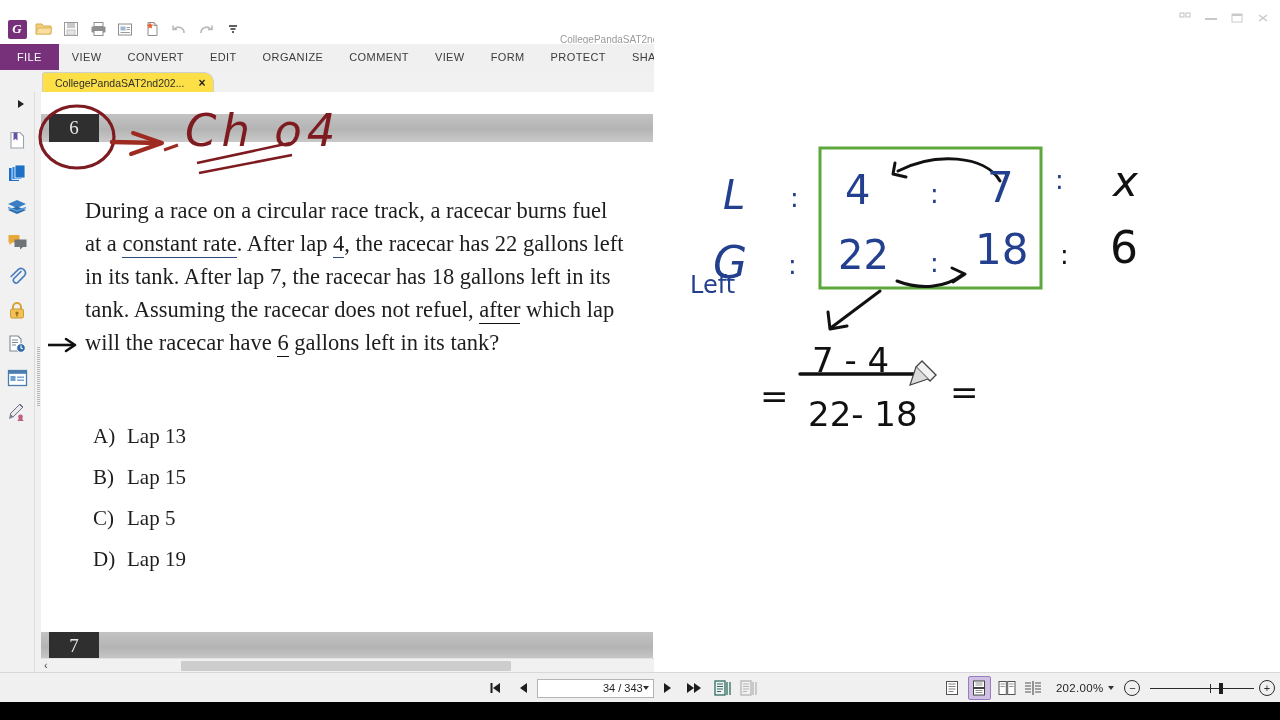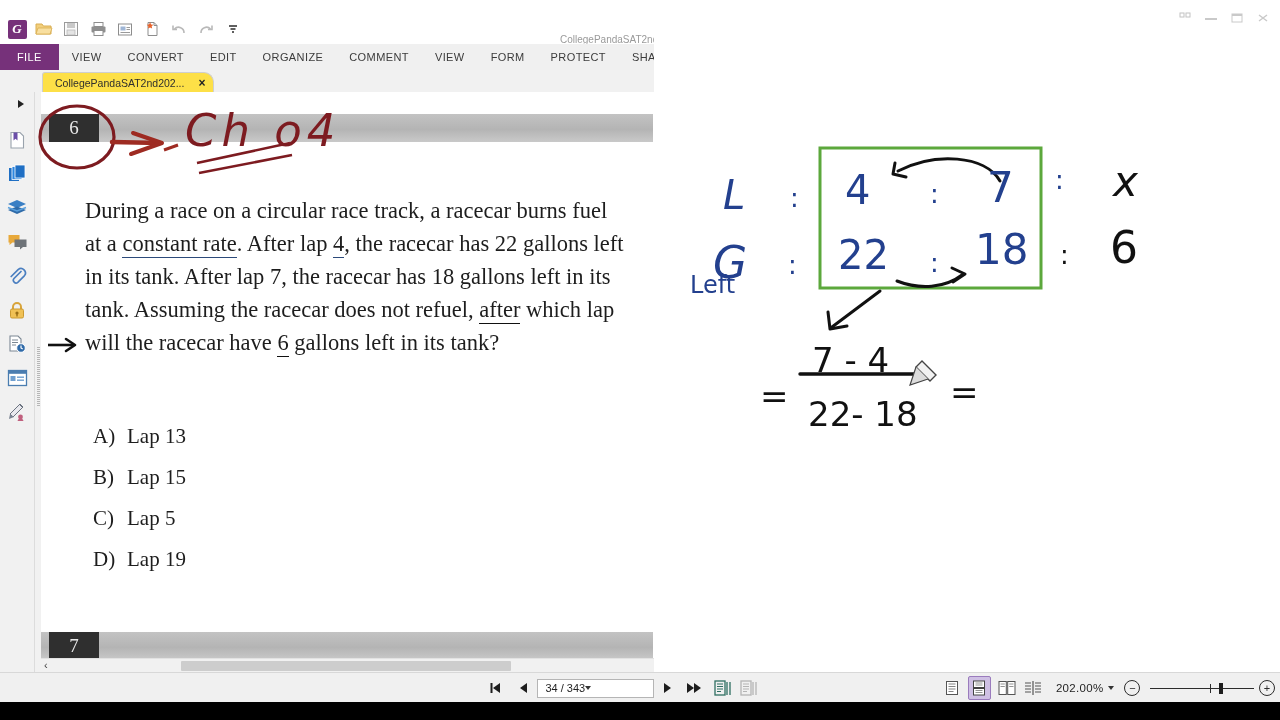--- a/index.html
+++ b/index.html
@@ -144,21 +144,21 @@
     position: absolute; left: 0; top: 672px; width: 1280px; height: 30px;
     background: #f0f0f0; border-top: 1px solid #d8d8d8;
     display: flex; align-items: center;
   }
   .sb-btn {
     height: 22px; min-width: 20px; display: flex; align-items: center; justify-content: center;
     margin: 0 3px; font-size: 12px; color: #2a2a2a; cursor: default;
   }
   .page-box {
     width: 122px; height: 19px; background: #fff; border: 1px solid #b5b5b5;
-    display: flex; align-items: center; justify-content: flex-start;
+    display: flex; align-items: center; justify-content: flex-end;
     padding: 0 4px 0 7px; box-sizing: border-box; font-size: 11px; color: #1f1f1f;
   }
   .zoom-label { font-size: 11.5px; color: #1f1f1f; margin: 0 5px 0 10px; letter-spacing: .3px; }
   .zoom-slider {
     position: relative; width: 104px; height: 14px; margin: 0 5px;
   }
   .zoom-slider .track { position: absolute; top: 7px; left: 0; width: 104px; height: 1px; background: #2b2b2b; }
   .zoom-slider .tick { position: absolute; top: 3px; left: 60px; width: 1px; height: 9px; background: #2b2b2b; }
   .zoom-slider .knob { position: absolute; top: 2px; left: 69px; width: 4px; height: 11px; background: #1d1d1d; }
   .round-btn {

